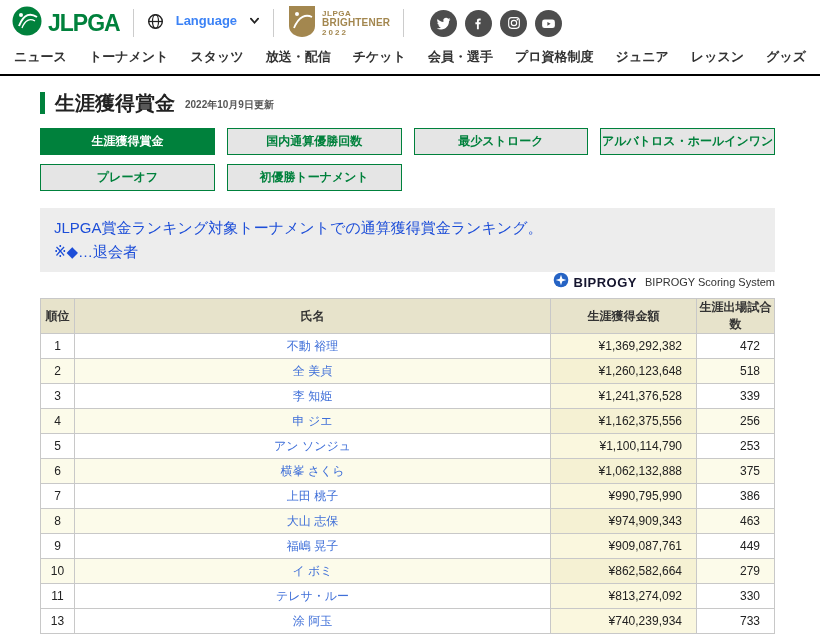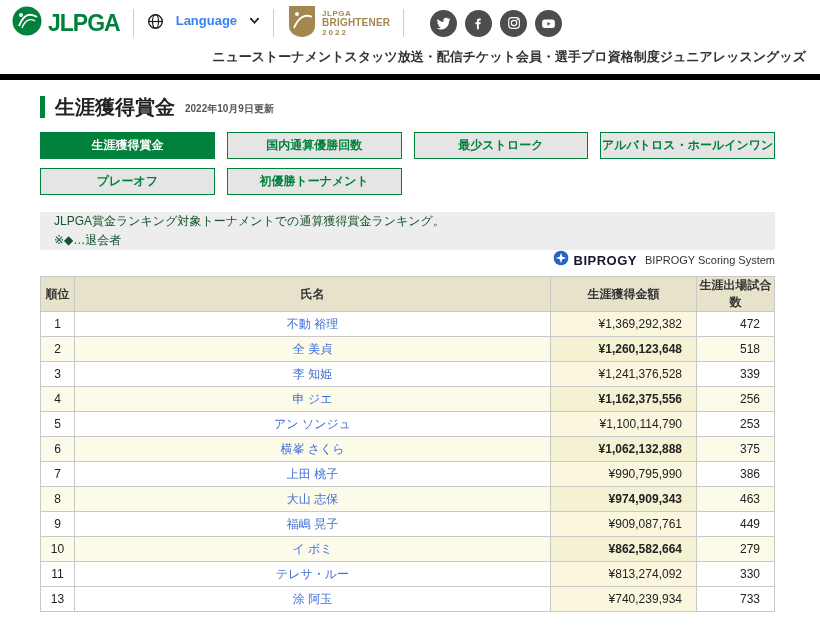--- a/index.html
+++ b/index.html
@@ -19,52 +19,52 @@
   .brightener { display:flex; align-items:center; gap:5px; color:var(--gold); cursor:pointer; }
   .br-text { display:flex; flex-direction:column; line-height:1; font-weight:bold; }
   .br-l1 { font-size:8px; letter-spacing:.5px; }
   .br-l2 { font-size:10px; letter-spacing:.2px; }
   .br-l3 { font-size:8px; margin-top:1px; letter-spacing:2px; }
   .socials { display:flex; align-items:center; gap:8px; margin-left:13px; }
   .soc { width:27px; height:27px; border-radius:50%; background:var(--socgray); display:flex;
     align-items:center; justify-content:center; cursor:pointer; }
 
   
-  .nav { display:flex; justify-content:flex-end; padding:2px 14px 8px; border-bottom:6px solid #000000; }
+  .nav { display:flex; justify-content:space-between; padding:2px 14px 8px; border-bottom:2px solid #000000; }
   .nav-item { font-size:13px; font-weight:bold; color:#333; cursor:pointer; white-space:nowrap; }
 
   
   .main { padding:16px 45px 0 40px; }
   .title-row { display:flex; align-items:center; gap:10px; }
   .page-title { font-size:20px; font-weight:bold; color:#222; border-left:5px solid var(--green); padding-left:10px; line-height:1.1; }
   .updated { font-size:10px; font-weight:bold; color:#555; padding-top:4px; }
 
   .filters { margin-top:14px; display:grid; grid-template-columns:repeat(4,1fr); gap:9px 12px; }
   .fbtn { height:27px; border:1px solid var(--green); background:#e5e5e5; color:var(--green);
     font-size:12px; font-weight:bold; display:flex; align-items:center; justify-content:center;
     cursor:pointer; font-family:inherit; }
   .fbtn.active { background:var(--green); color:#fff; }
 
-  .note { margin-top:17px; background:var(--notebg); padding:0 14px; font-size:12px; color:#14532d; line-height:1.6; }
+  .note { margin-top:17px; background:var(--notebg); padding:8px 14px; font-size:15px; color:#1d4ed8; line-height:1.6; }
 
   .scoring { display:flex; justify-content:flex-end; align-items:center; gap:5px; }
   .sc-brand { font-size:13px; font-weight:bold; color:#15152e; letter-spacing:.5px; }
   .sc-label { font-size:11px; color:#333; margin-left:3px; }
 
   
   table { margin-top:6px; width:100%; border-collapse:collapse; font-size:12px; color:#222; }
   th,td { border:1px solid #c8c8c8; }
   th { background:var(--thbg); font-weight:bold; height:22px; color:#333; text-align:center; }
   td { height:25px; }
   td.rank { width:34px; text-align:center; }
   td.name { text-align:center; }
   td.money { width:146px; text-align:right; padding-right:14px; background:var(--moneybg); }
   td.games { width:78px; text-align:right; padding-right:14px; }
   tr.alt td { background:var(--altbg); }
-  tr.alt td.money { background:var(--moneyaltbg);font-weight:bold; }
+  tr.alt td.money { background:var(--moneyaltbg); }
   a.plink { color:var(--blue); text-decoration:none; cursor:pointer; }
 </style>
 </head>
 <body>
 
 <div class="topbar">
   <div class="logo">
     <span>
       <svg width="30" height="30" viewBox="0 0 30 30">
         <circle cx="15" cy="15" r="14.5" fill="#00813c"></circle>

